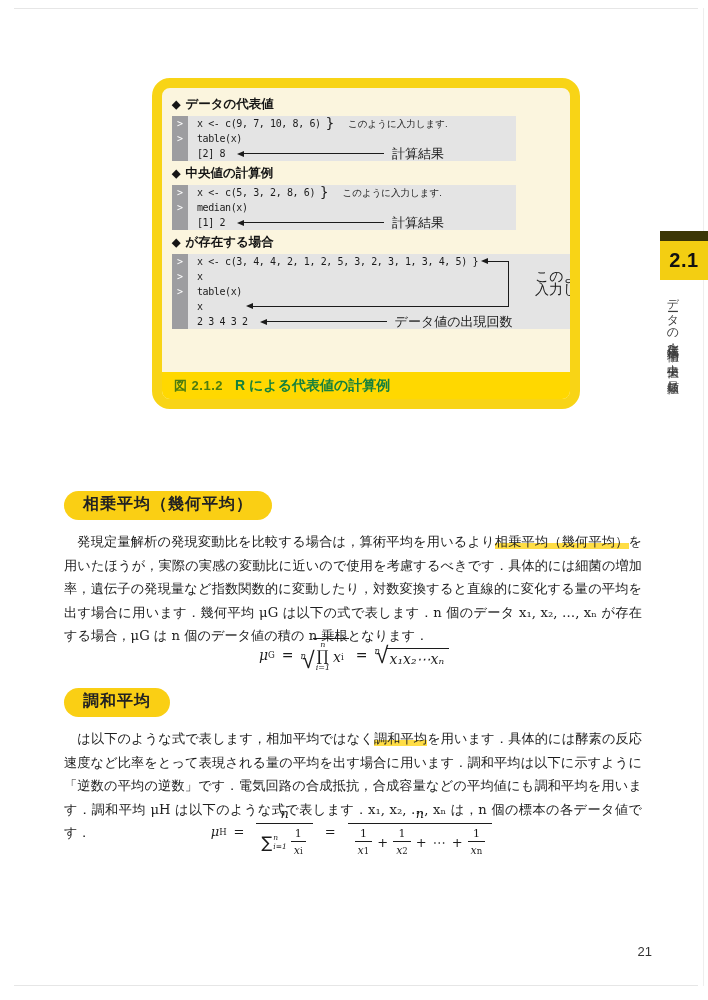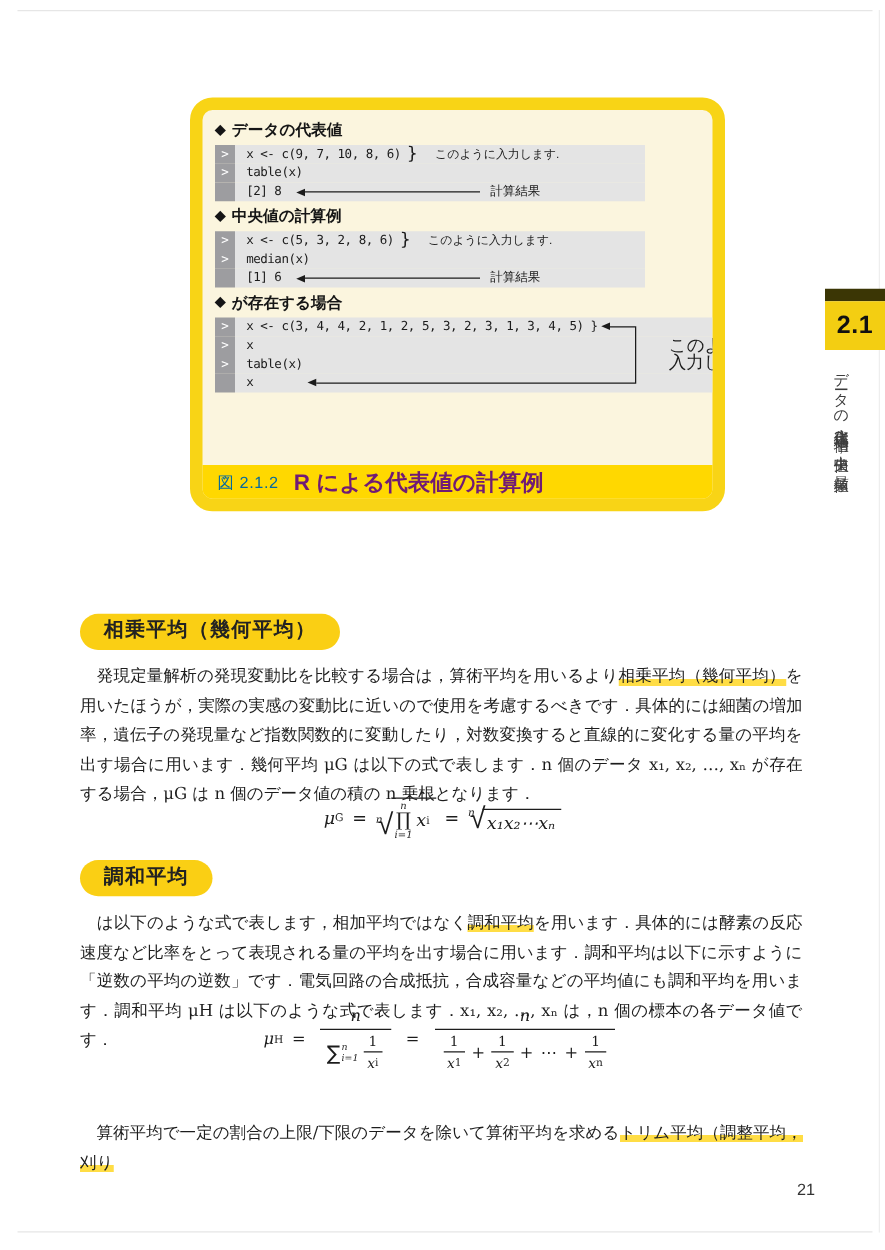--- a/index.html
+++ b/index.html
@@ -23,29 +23,29 @@
   .g{flex:0 0 16px;width:16px;background:var(--gutter);color:#ffffff;text-align:center;
      font-family:"DejaVu Sans Mono",monospace;font-size:10px;}
   .b{flex:1;background:var(--code_bg);padding-left:9px;display:flex;align-items:center;white-space:nowrap;}
   .code-text{font-family:"DejaVu Sans Mono",monospace;font-size:10px;letter-spacing:-0.4px;color:#1b1b1b;}
   .brace{font-family:"DejaVu Sans Mono",monospace;font-size:14px;margin-left:5px;color:#1b1b1b;}
   .inline-note{font-size:9.5px;margin-left:14px;color:#1b1b1b;}
   .arrow{display:inline-flex;align-items:center;margin-left:12px;}
   .ah{width:0;height:0;border-top:3.5px solid transparent;border-bottom:3.5px solid transparent;
       border-right:7px solid #1b1b1b;}
   .al{height:1.4px;background:#1b1b1b;}
-  .arrow-label{font-size:10px;margin-left:8px;color:#1b1b1b;}
+  .arrow-label{font-size:13px;margin-left:8px;color:#1b1b1b;}
   .cline-h{position:absolute;height:1.4px;background:#1b1b1b;}
   .cline-v{position:absolute;width:1.4px;background:#1b1b1b;}
   .ah.abs{position:absolute;}
   .conn-note{position:absolute;left:363px;top:16px;font-size:14px;line-height:13px;white-space:pre;color:#1b1b1b;}
   .figure-caption{position:absolute;left:0;right:0;bottom:0;height:27px;background:var(--yellow_caption);
                   border-radius:0 0 8px 8px;display:flex;align-items:center;padding-left:12px;}
-  .cap-label{font-weight:normal;font-size:13px;color:#0369a1;margin-right:12px;letter-spacing:0.5px;}
-  .cap-title{font-weight:bold;font-size:18px;color:#701a75;}
+  .cap-label{font-weight:bold;font-size:13px;color:#4d7c0f;margin-right:12px;letter-spacing:0.5px;}
+  .cap-title{font-weight:bold;font-size:14px;color:#15803d;}
 
   
   .tab{position:absolute;left:660px;top:231px;width:48px;}
   .tab-darkbar{height:10px;background:var(--tab_dark);}
   .tab-number{height:39px;background:var(--tab_yellow);color:#111;font-size:20px;font-weight:bold;
               display:flex;align-items:center;justify-content:center;letter-spacing:0.5px;}
   .tab-vtitle{position:absolute;left:664px;top:290px;height:270px;writing-mode:vertical-rl;
               font-size:12px;letter-spacing:1px;color:#3c3c3c;font-weight:500;}
 
   
@@ -143,21 +143,21 @@
           </div>
           <div class="cline">
             <span class="g">&gt;</span>
             <span class="b">
               <span class="code-text">median(x)</span>
             </span>
           </div>
           <div class="cline">
             <span class="g"></span>
             <span class="b">
-              <span class="code-text">[1] 6</span>
+              <span class="code-text">[1] 2</span>
               <span class="arrow">
                 <span class="ah"></span>
                 <span class="al" style="width: 140px;"></span>
               </span>
               <span class="arrow-label">計算結果</span>
             </span>
           </div>
         </div>
         <div class="code-heading">
           <span class="diamond">◆</span>
@@ -179,20 +179,31 @@
           <div class="cline">
             <span class="g">&gt;</span>
             <span class="b">
               <span class="code-text">table(x)</span>
             </span>
           </div>
           <div class="cline">
             <span class="g"></span>
             <span class="b">
               <span class="code-text">x</span>
+            </span>
+          </div>
+          <div class="cline">
+            <span class="g"></span>
+            <span class="b">
+              <span class="code-text">2 3 4 3 2</span>
+              <span class="arrow">
+                <span class="ah"></span>
+                <span class="al" style="width: 120px;"></span>
+              </span>
+              <span class="arrow-label">データ値の出現回数</span>
             </span>
           </div>
           <span class="ah abs" style="left: 309px; top: 4px;"></span>
           <span class="cline-h" style="left: 316px; top: 7px; width: 20px;"></span>
           <span class="cline-v" style="left: 336px; top: 7px; height: 46px;"></span>
           <span class="cline-h" style="left: 81px; top: 52px; width: 255px;"></span>
           <span class="ah abs" style="left: 74px; top: 49px;"></span>
           <span class="conn-note">このように
 入力します.</span>
         </div>
@@ -294,17 +305,16 @@
           <span class="fd">
               <span class="it">x</span>
               <sub>n</sub>
             </span>
         </span>
       </span>
     </span>
   </div>
 
   <div class="section sec3">
-    <p class="para"><span>　算術平均で一定の割合の上限/下限のデータを除いて算術平均を求める</span><span class="hl">トリム平均（調整平均，刈り</span></p>
   </div>
 
   <div class="page-number">21</div>
 </div>
 
 </body></html>

